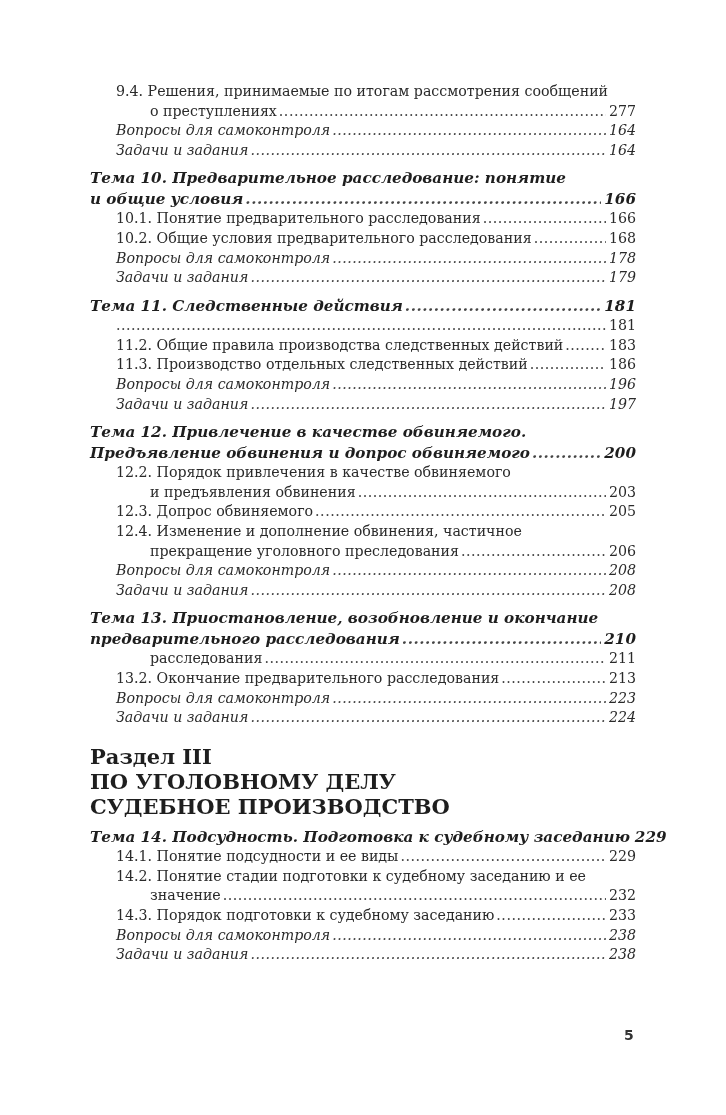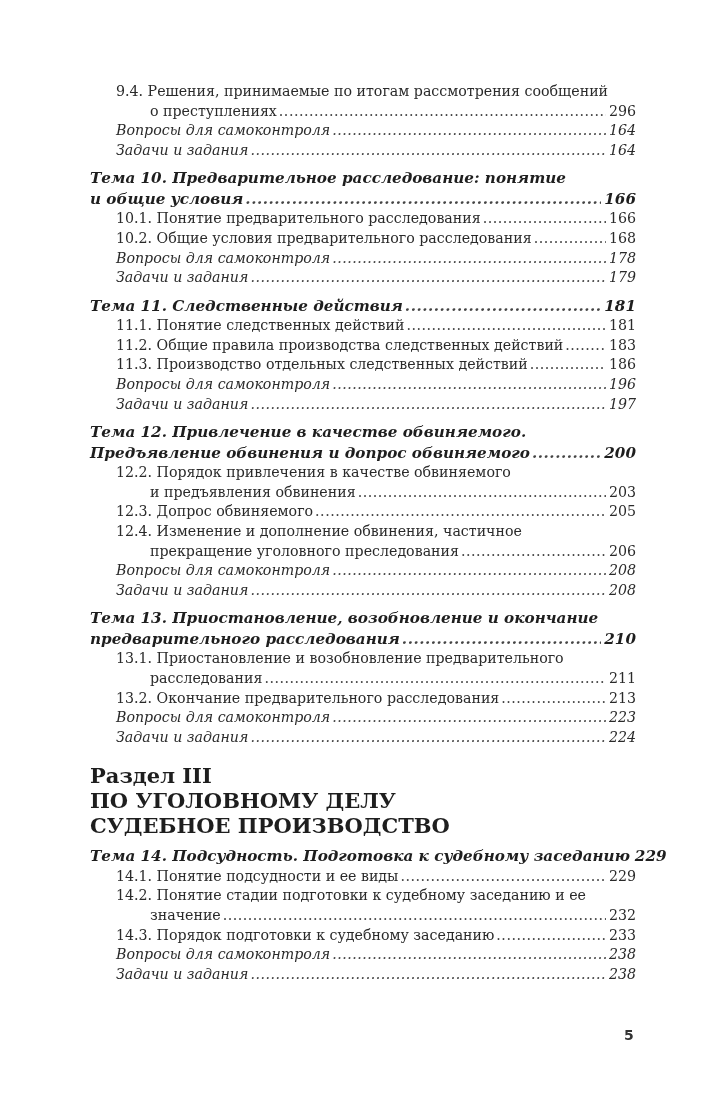--- a/index.html
+++ b/index.html
@@ -38,21 +38,21 @@
 
 <div class="page">
   <div id="cont">
       <div class="entry">
         <div class="line plain">
           <span class="txt">9.4. Решения, принимаемые по итогам рассмотрения сообщений</span>
         </div>
         <div class="line subcont">
           <span class="txt">о преступлениях</span>
           <span class="dots"></span>
-          <span class="num">296</span>
+          <span class="num">277</span>
         </div>
       </div>
       <div class="entry italic">
         <div class="line">
           <span class="txt">Вопросы для самоконтроля</span>
           <span class="dots"></span>
           <span class="num">164</span>
         </div>
       </div>
       <div class="entry italic">
@@ -111,21 +111,20 @@
           <div class="entry">
             <div class="line">
               <span class="txt">Тема 11. Следственные действия</span>
               <span class="dots"></span>
               <span class="num">181</span>
             </div>
           </div>
         </div>
         <div class="entry">
           <div class="line">
-            <span class="txt">11.1. Понятие следственных действий</span>
             <span class="dots"></span>
             <span class="num">181</span>
           </div>
         </div>
         <div class="entry">
           <div class="line">
             <span class="txt">11.2. Общие правила производства следственных действий</span>
             <span class="dots"></span>
             <span class="num">183</span>
           </div>
@@ -214,23 +213,20 @@
               <span class="txt">Тема 13. Приостановление, возобновление и окончание</span>
             </div>
             <div class="line">
               <span class="txt">предварительного расследования</span>
               <span class="dots"></span>
               <span class="num">210</span>
             </div>
           </div>
         </div>
         <div class="entry">
-          <div class="line plain">
-            <span class="txt">13.1. Приостановление и возобновление предварительного</span>
-          </div>
           <div class="line subcont">
             <span class="txt">расследования</span>
             <span class="dots"></span>
             <span class="num">211</span>
           </div>
         </div>
         <div class="entry">
           <div class="line">
             <span class="txt">13.2. Окончание предварительного расследования</span>
             <span class="dots"></span>

